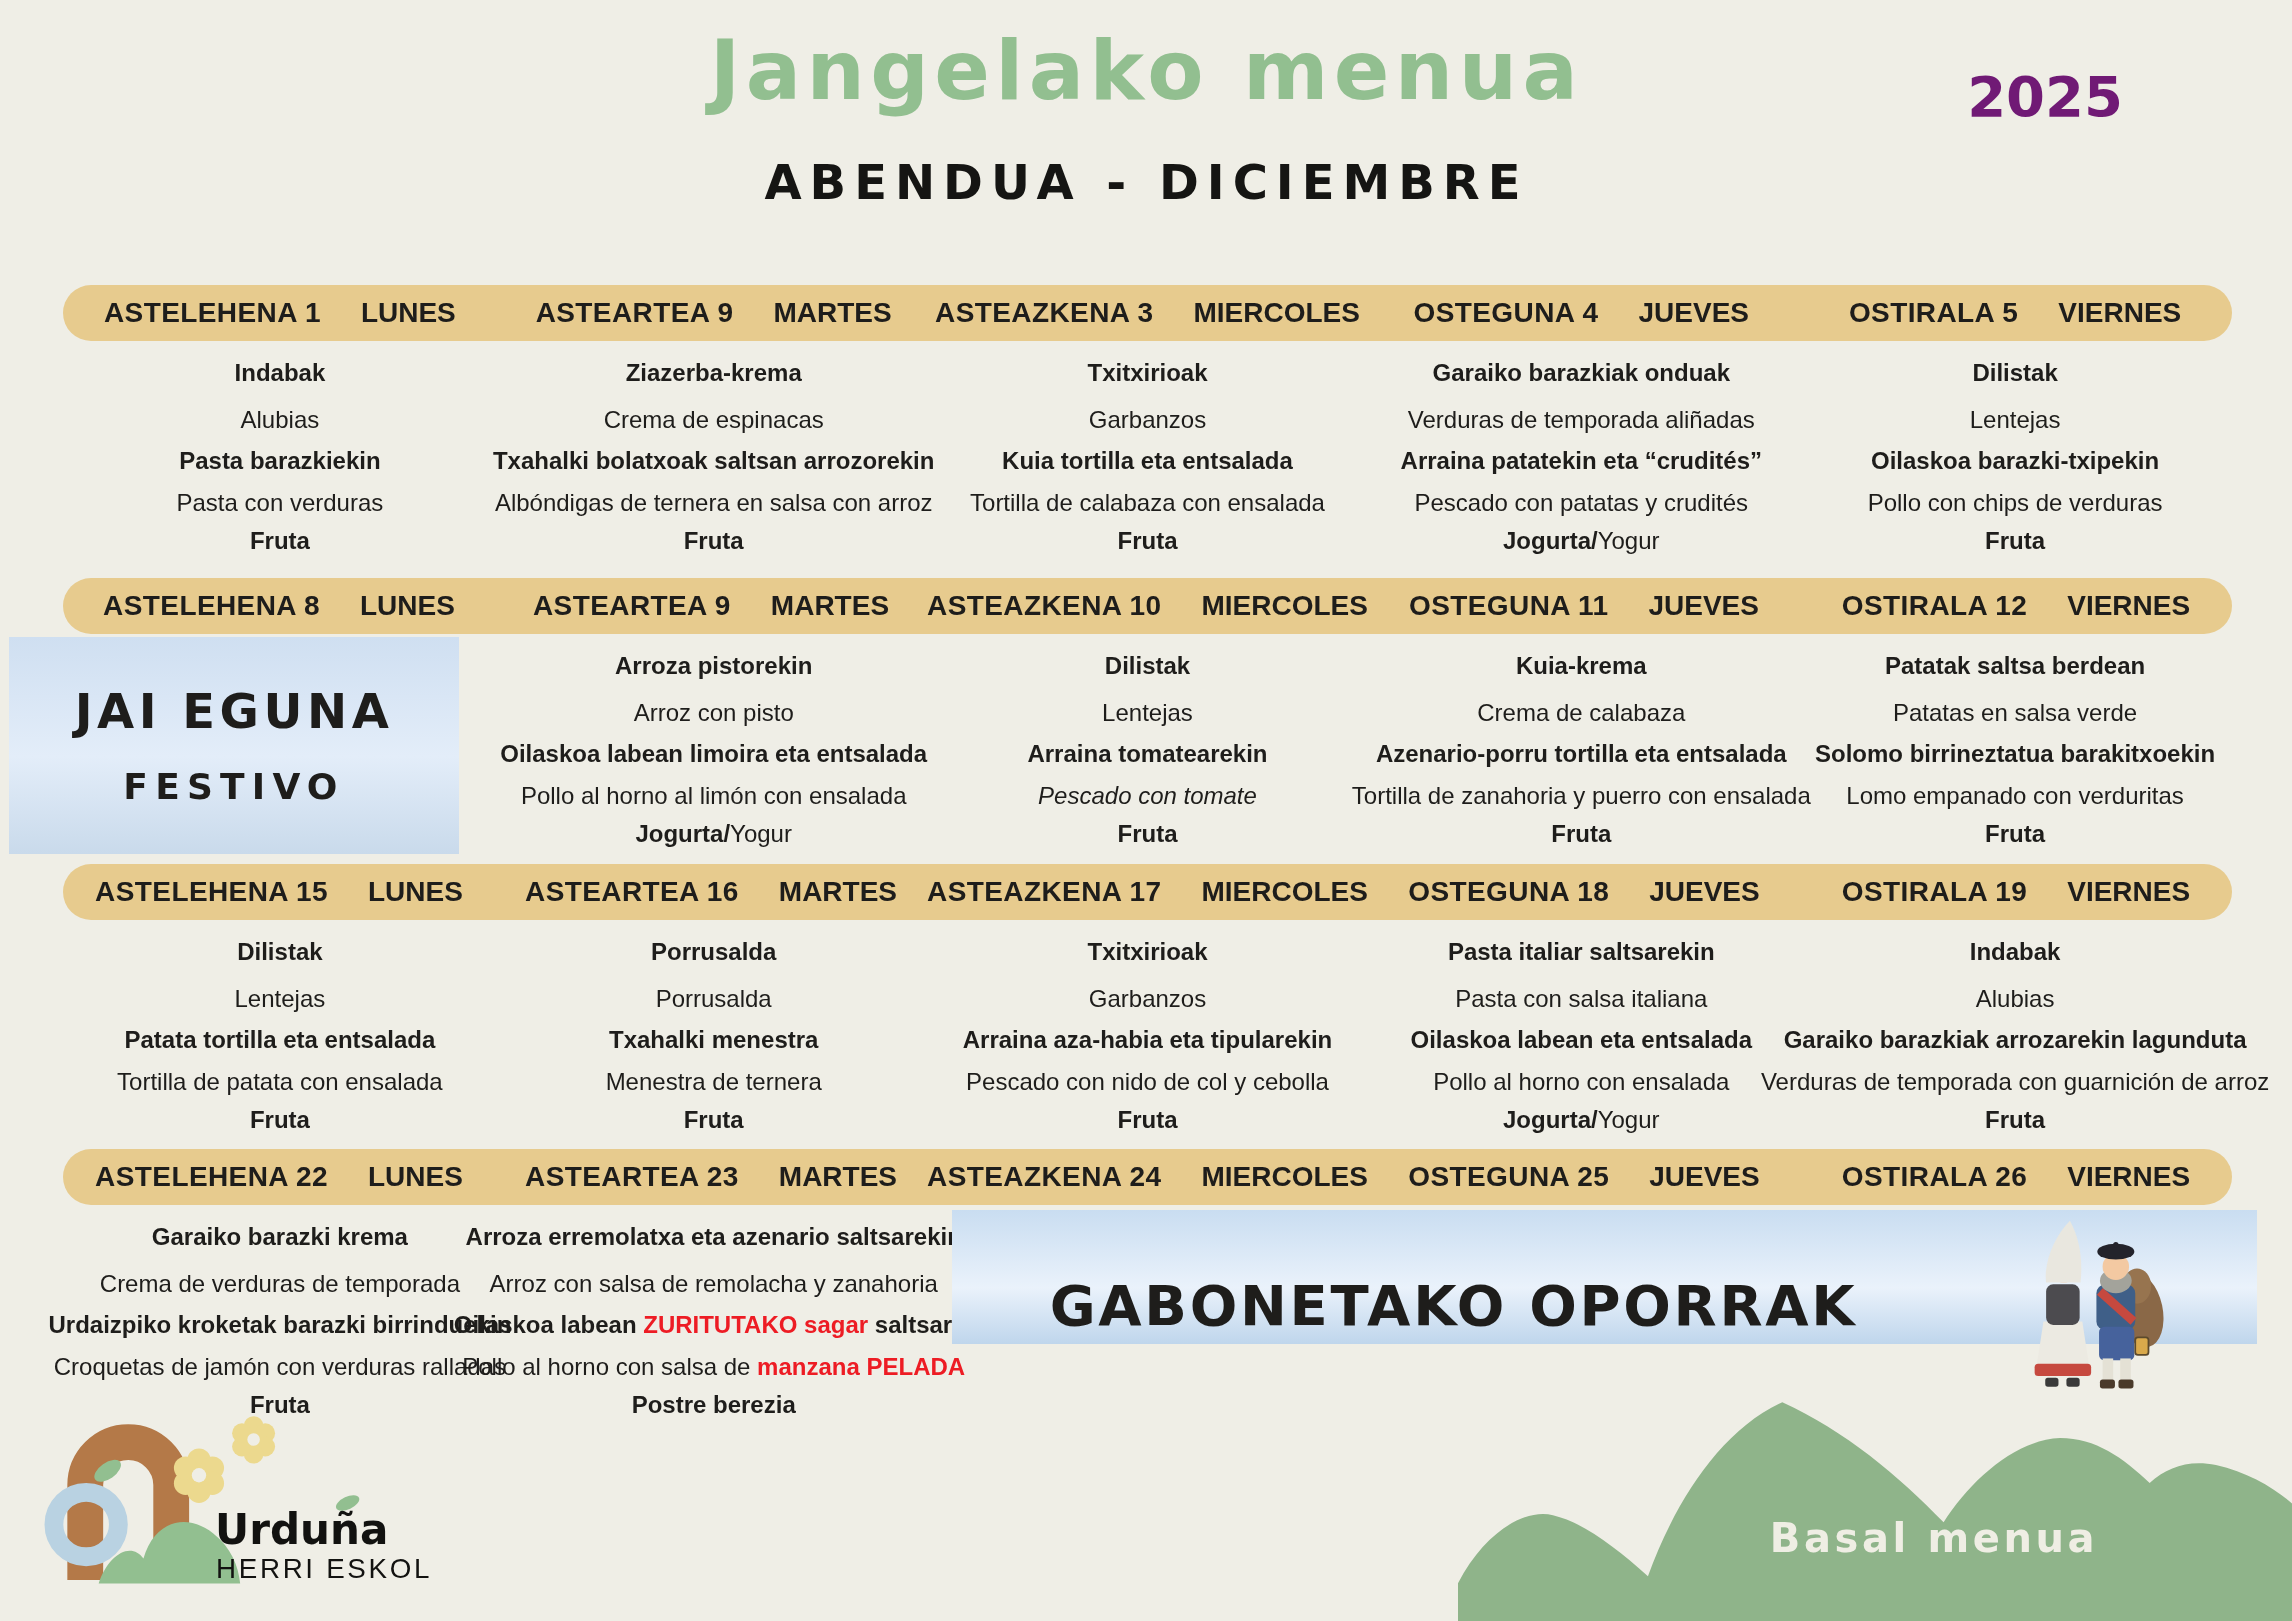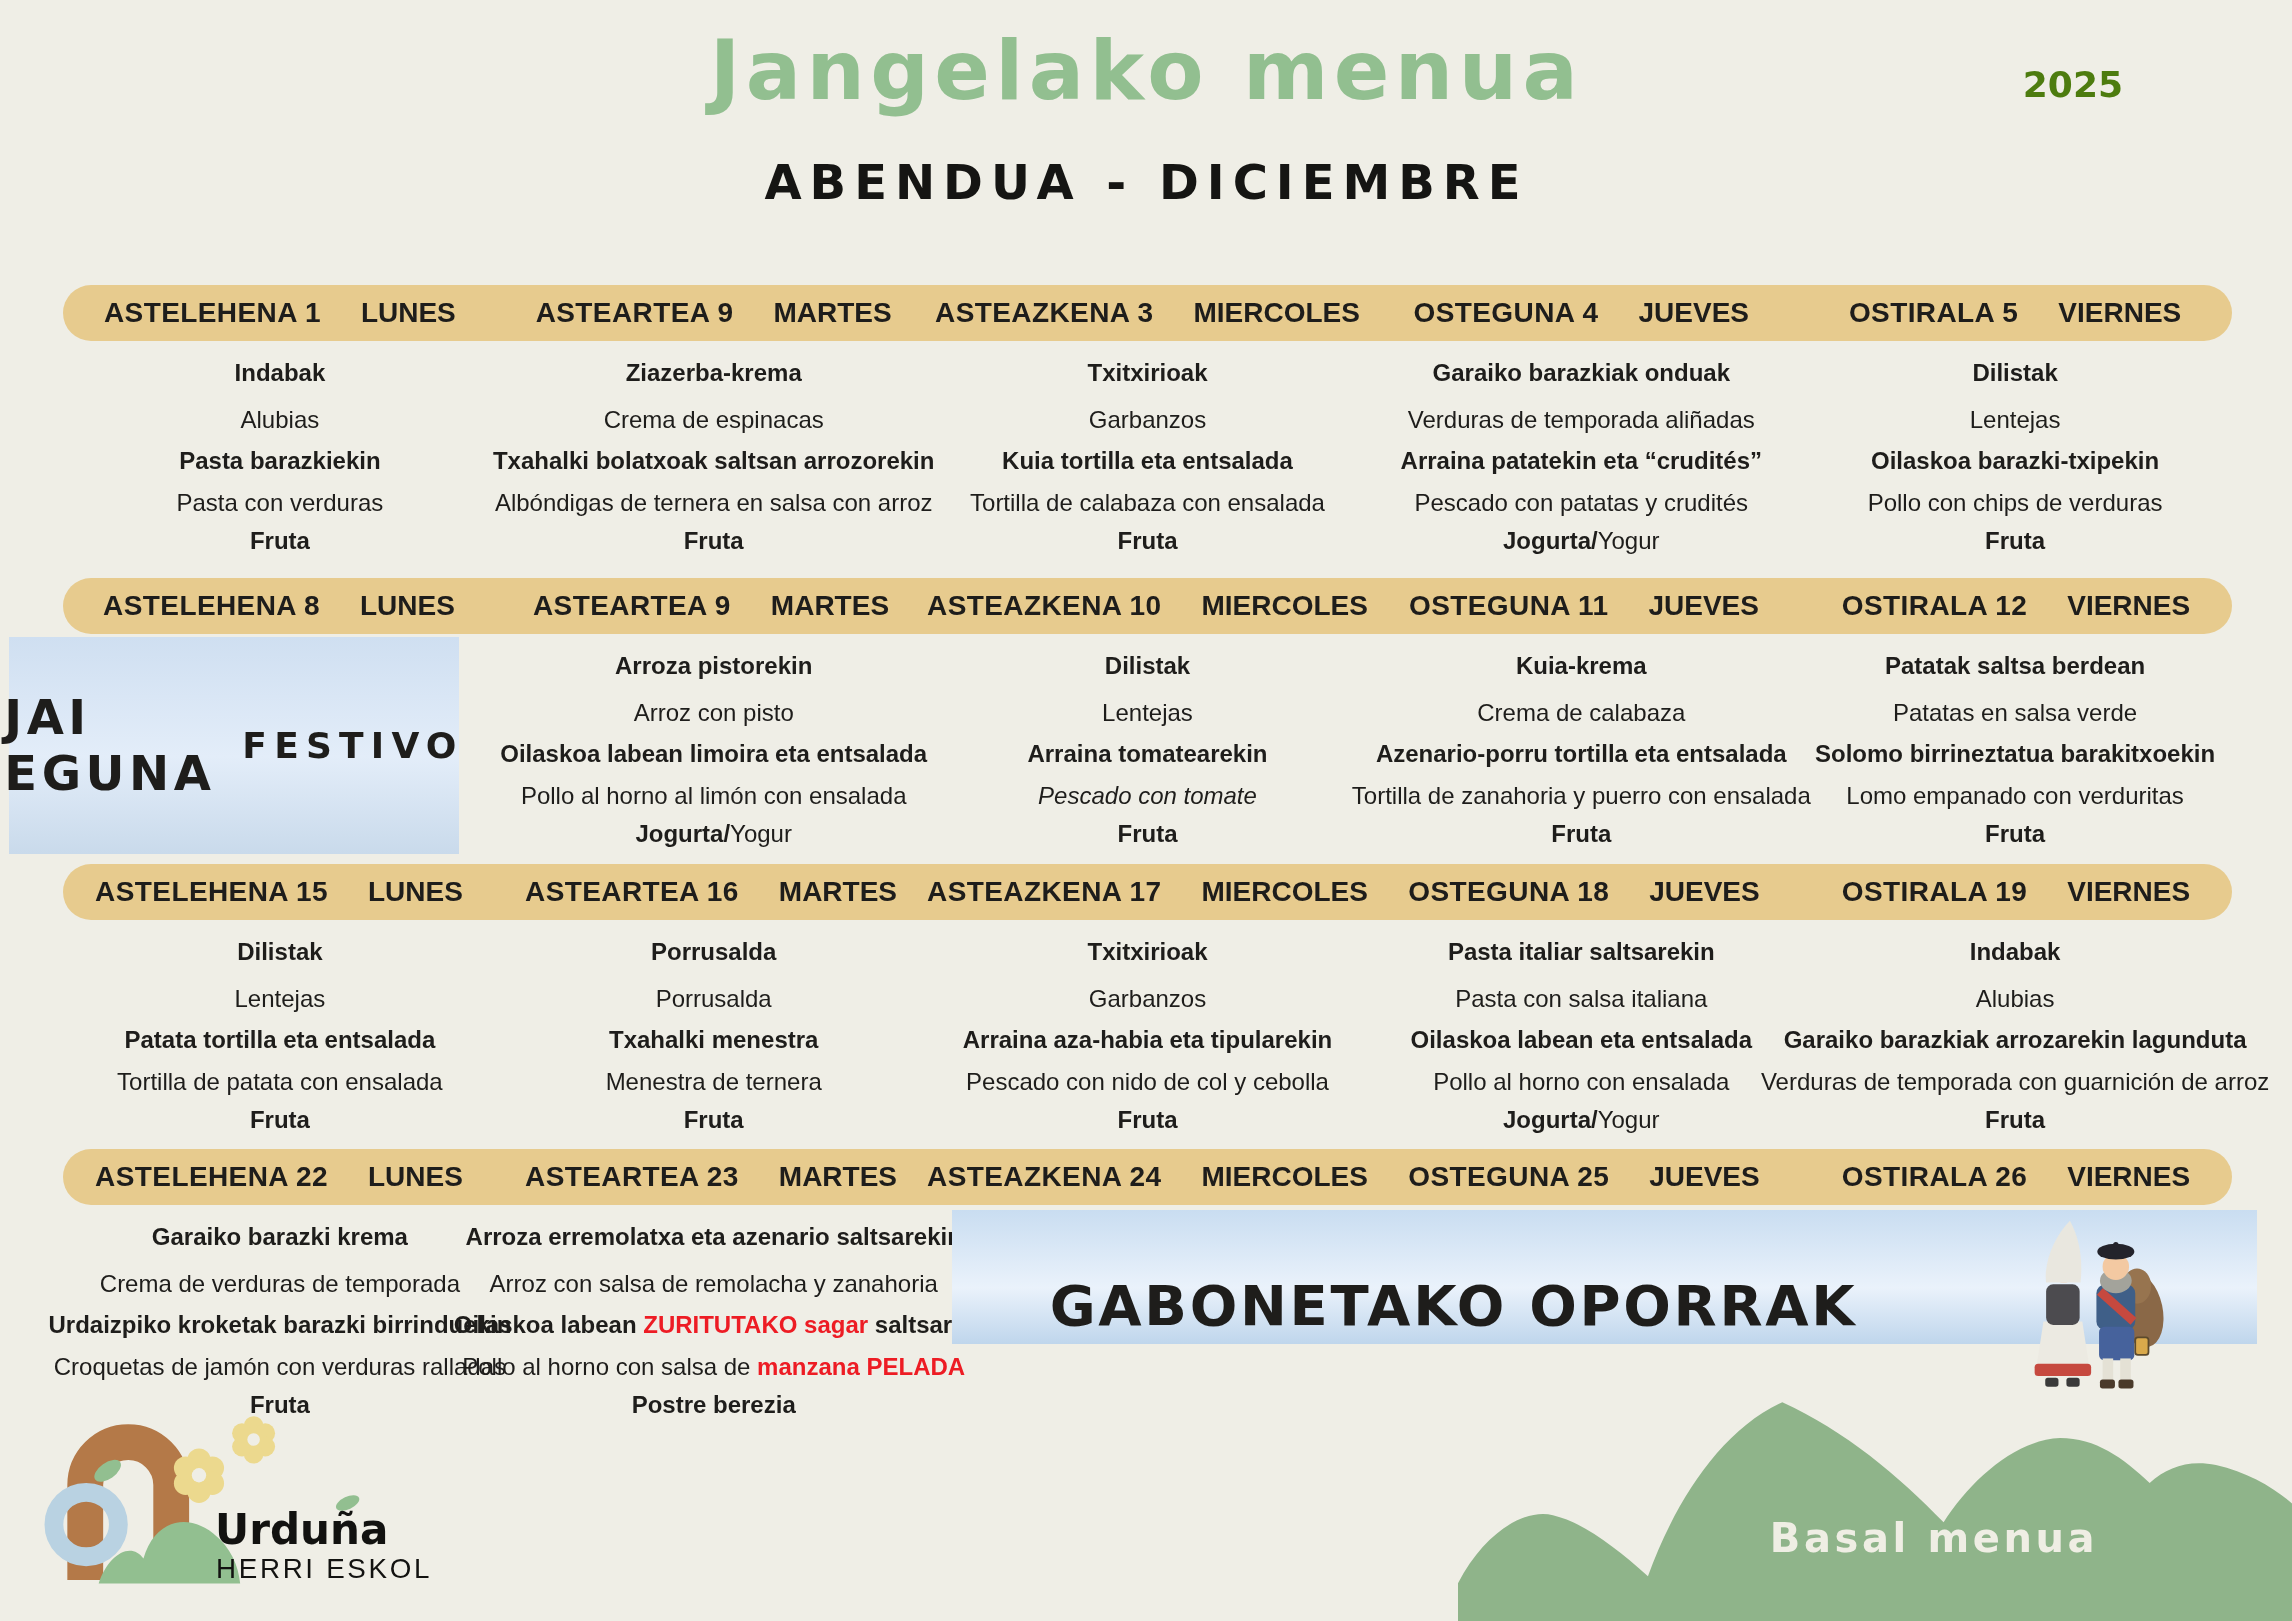--- a/index.html
+++ b/index.html
@@ -4,21 +4,21 @@
 <style>
   html,body{margin:0;padding:0;background:#d8d8d4;}
   .page{position:relative;width:2293px;height:1621px;background:#efeee6;overflow:hidden;
         font-family:"Liberation Sans",sans-serif;color:#1e1d1b;}
 
   
   .title{position:absolute;top:23px;left:0;right:0;text-align:center;
          font-family:"DejaVu Sans",sans-serif;font-weight:800;font-size:82px;
          letter-spacing:5.4px;color:#92bf90;}
   .year{position:absolute;top:64px;right:170px;font-family:"DejaVu Sans",sans-serif;
-        font-weight:800;font-size:36px;color:#4d7c0f;}
+        font-weight:800;font-size:56px;color:#701a75;}
   .subtitle{position:absolute;top:154px;left:0;right:0;text-align:center;
             font-family:"DejaVu Sans",sans-serif;font-weight:800;font-size:48px;
             letter-spacing:8px;color:#151513;}
 
   
   .week{position:absolute;left:63px;width:2169px;}
   .w0{top:285px}.w1{top:578px}.w2{top:864px}.w3{top:1149px}
   .band{height:56px;background:#e7cb8e;border-radius:28px;display:flex;}
   .day-header{flex:1;display:flex;align-items:center;justify-content:center;
               font-size:28px;white-space:nowrap;}
@@ -30,21 +30,21 @@
         line-height:28px;white-space:nowrap;}
   .pos0{top:18px}.pos1{top:65px}.pos2{top:106px}.pos3{top:148px}.pos4{top:186px}
   .s-b{font-weight:700;}
   .s-r{font-weight:400;}
   .s-i{font-weight:400;font-style:italic;}
   .s-br{font-weight:700;color:#ed1c24;}
 
   
   .holiday-box{position:absolute;left:-54px;top:2.7px;width:450px;height:217px;
                background:linear-gradient(180deg,#cfdff1 0%,#e3edf9 55%,#c9daeb 100%);
-               display:flex;flex-direction:row;align-items:center;justify-content:center;gap:27px;}
+               display:flex;flex-direction:column;align-items:center;justify-content:center;gap:27px;}
   .holiday-eu{font-family:"DejaVu Sans",sans-serif;font-weight:800;font-size:48px;letter-spacing:4.5px;}
   .holiday-es{font-family:"DejaVu Sans",sans-serif;font-weight:700;font-size:36px;letter-spacing:7.2px;text-align:center;}
 
   .vacation-banner{position:absolute;left:889px;top:4.5px;width:1305px;height:134px;
                    background:linear-gradient(180deg,#c9ddf1 0%,#eaf2fb 58%,#bfd6ec 100%);}
   .vacation-text{position:absolute;left:18px;top:63px;width:967px;text-align:center;
                  font-family:"DejaVu Sans",sans-serif;font-weight:800;font-size:56px;letter-spacing:2.7px;}
   .characters{position:absolute;right:90px;top:7.2px;width:150px;height:177px;}
 
   

